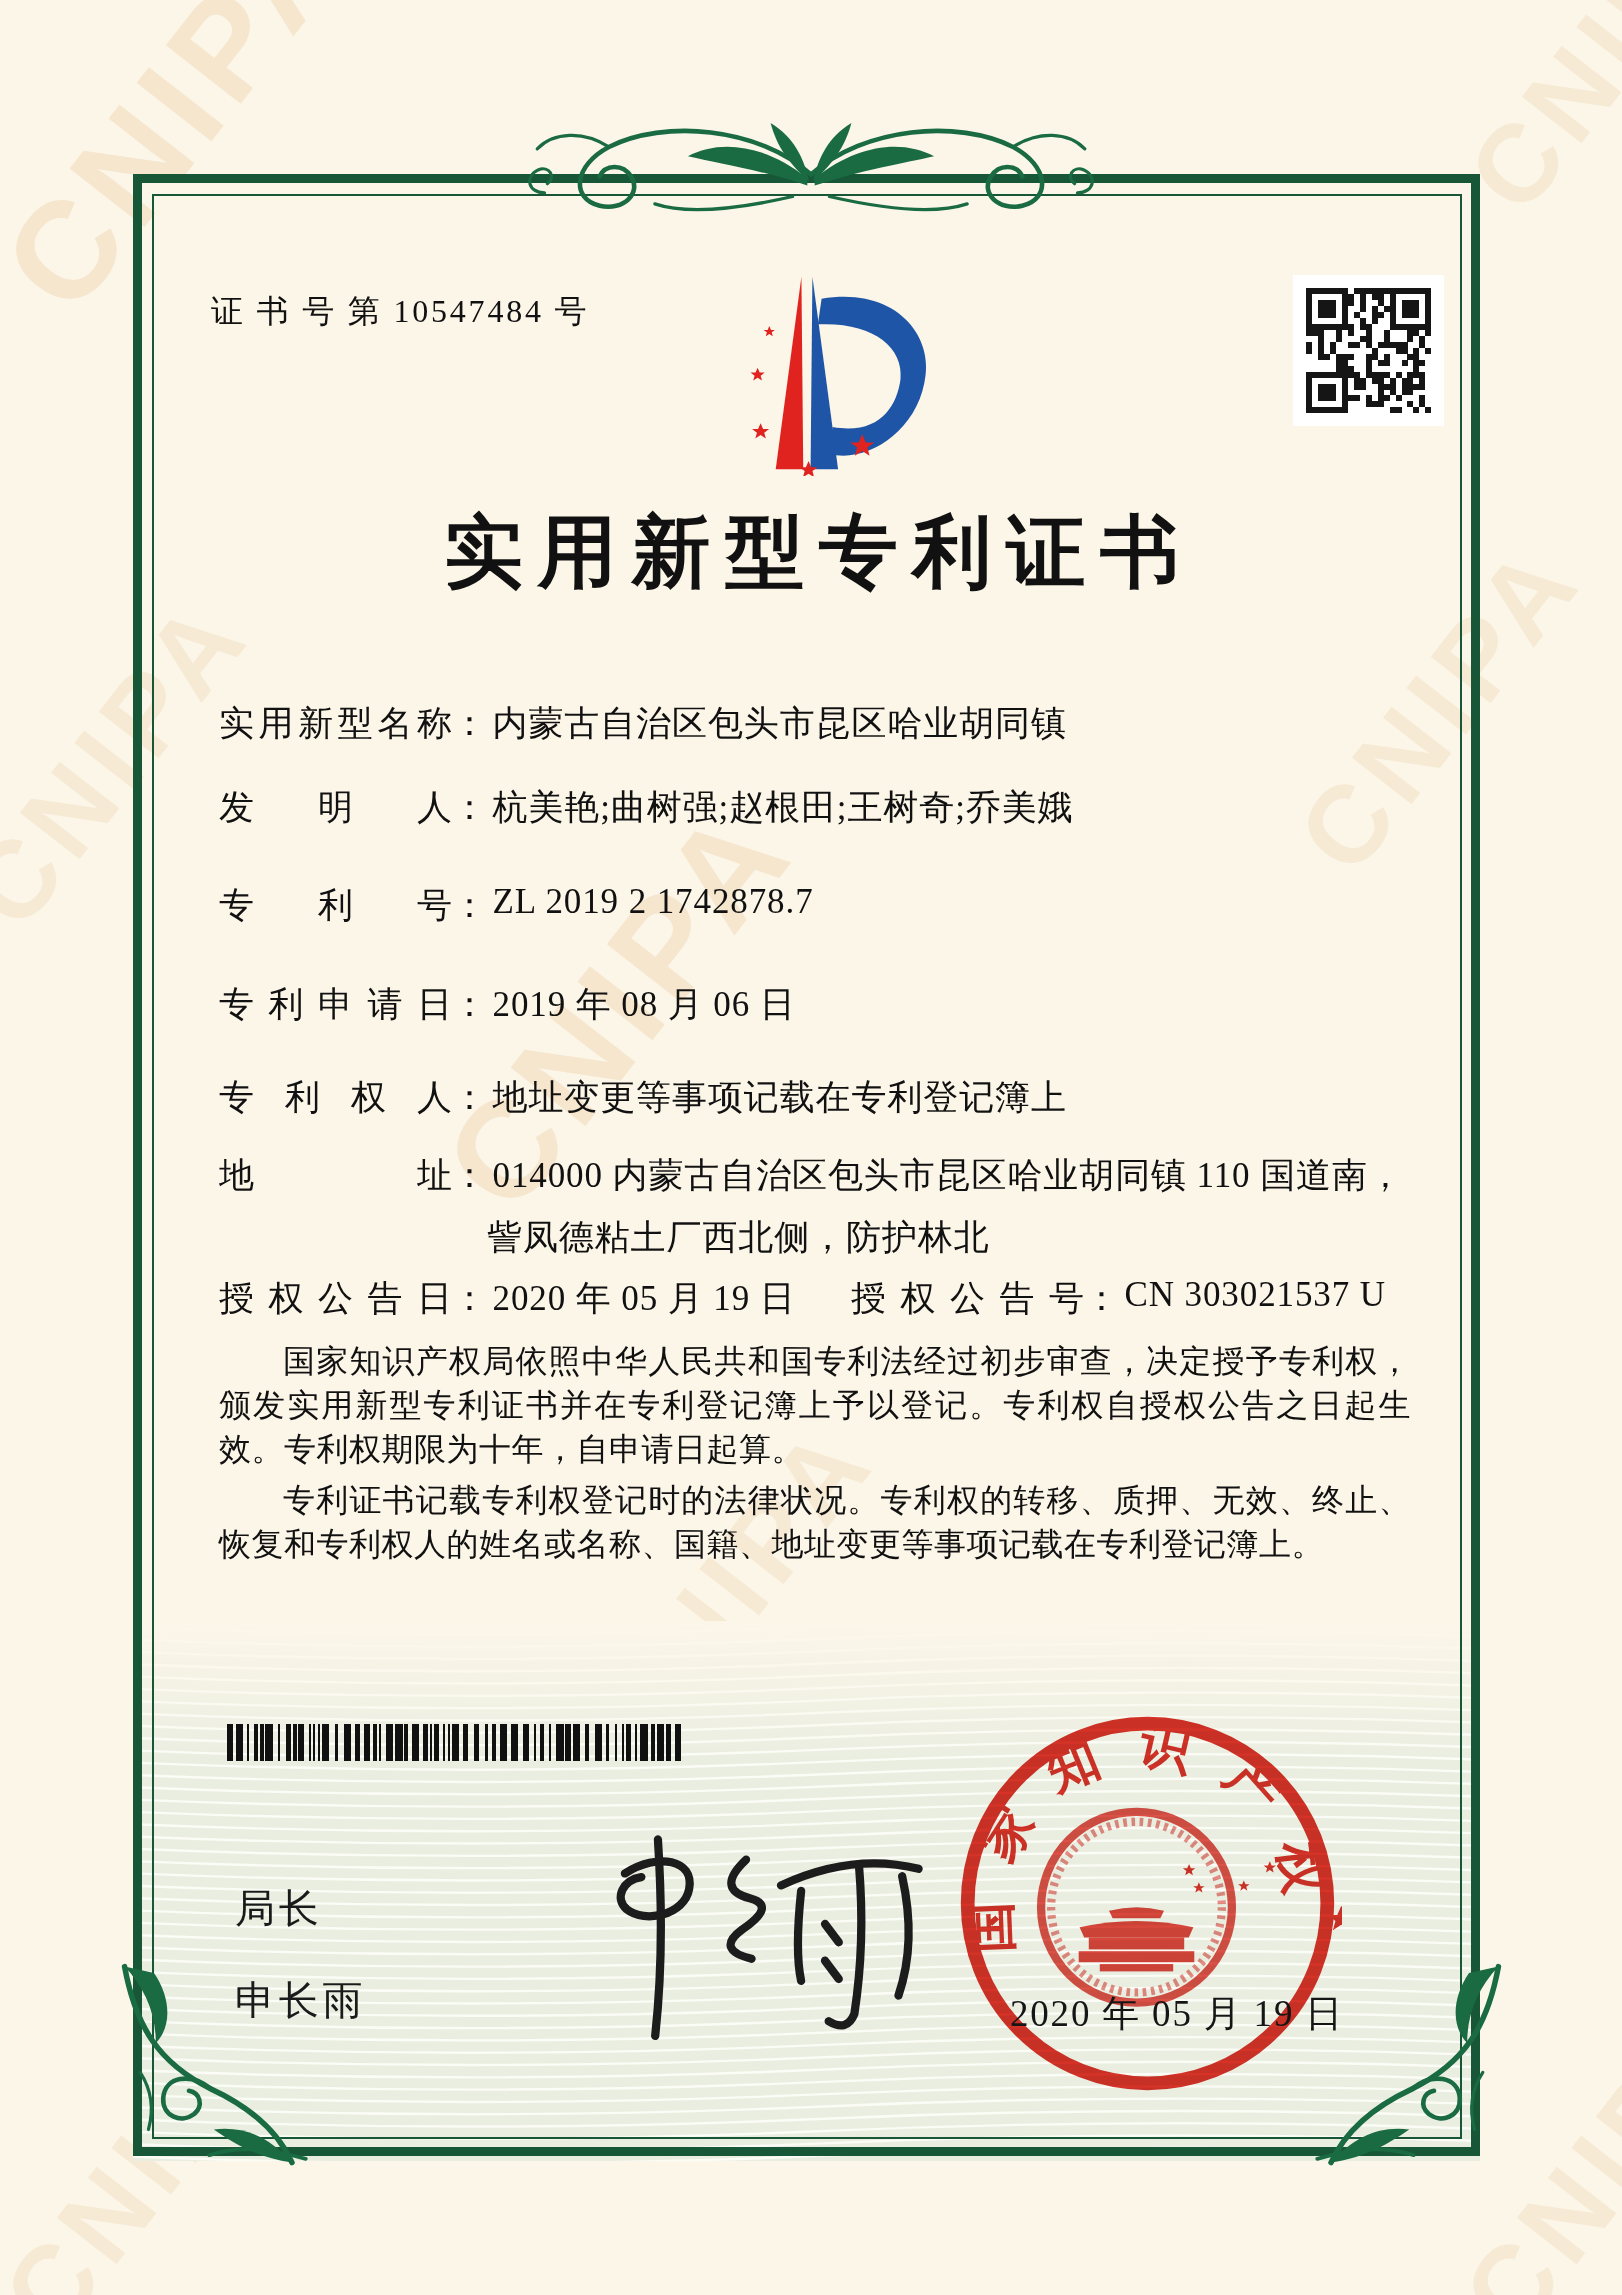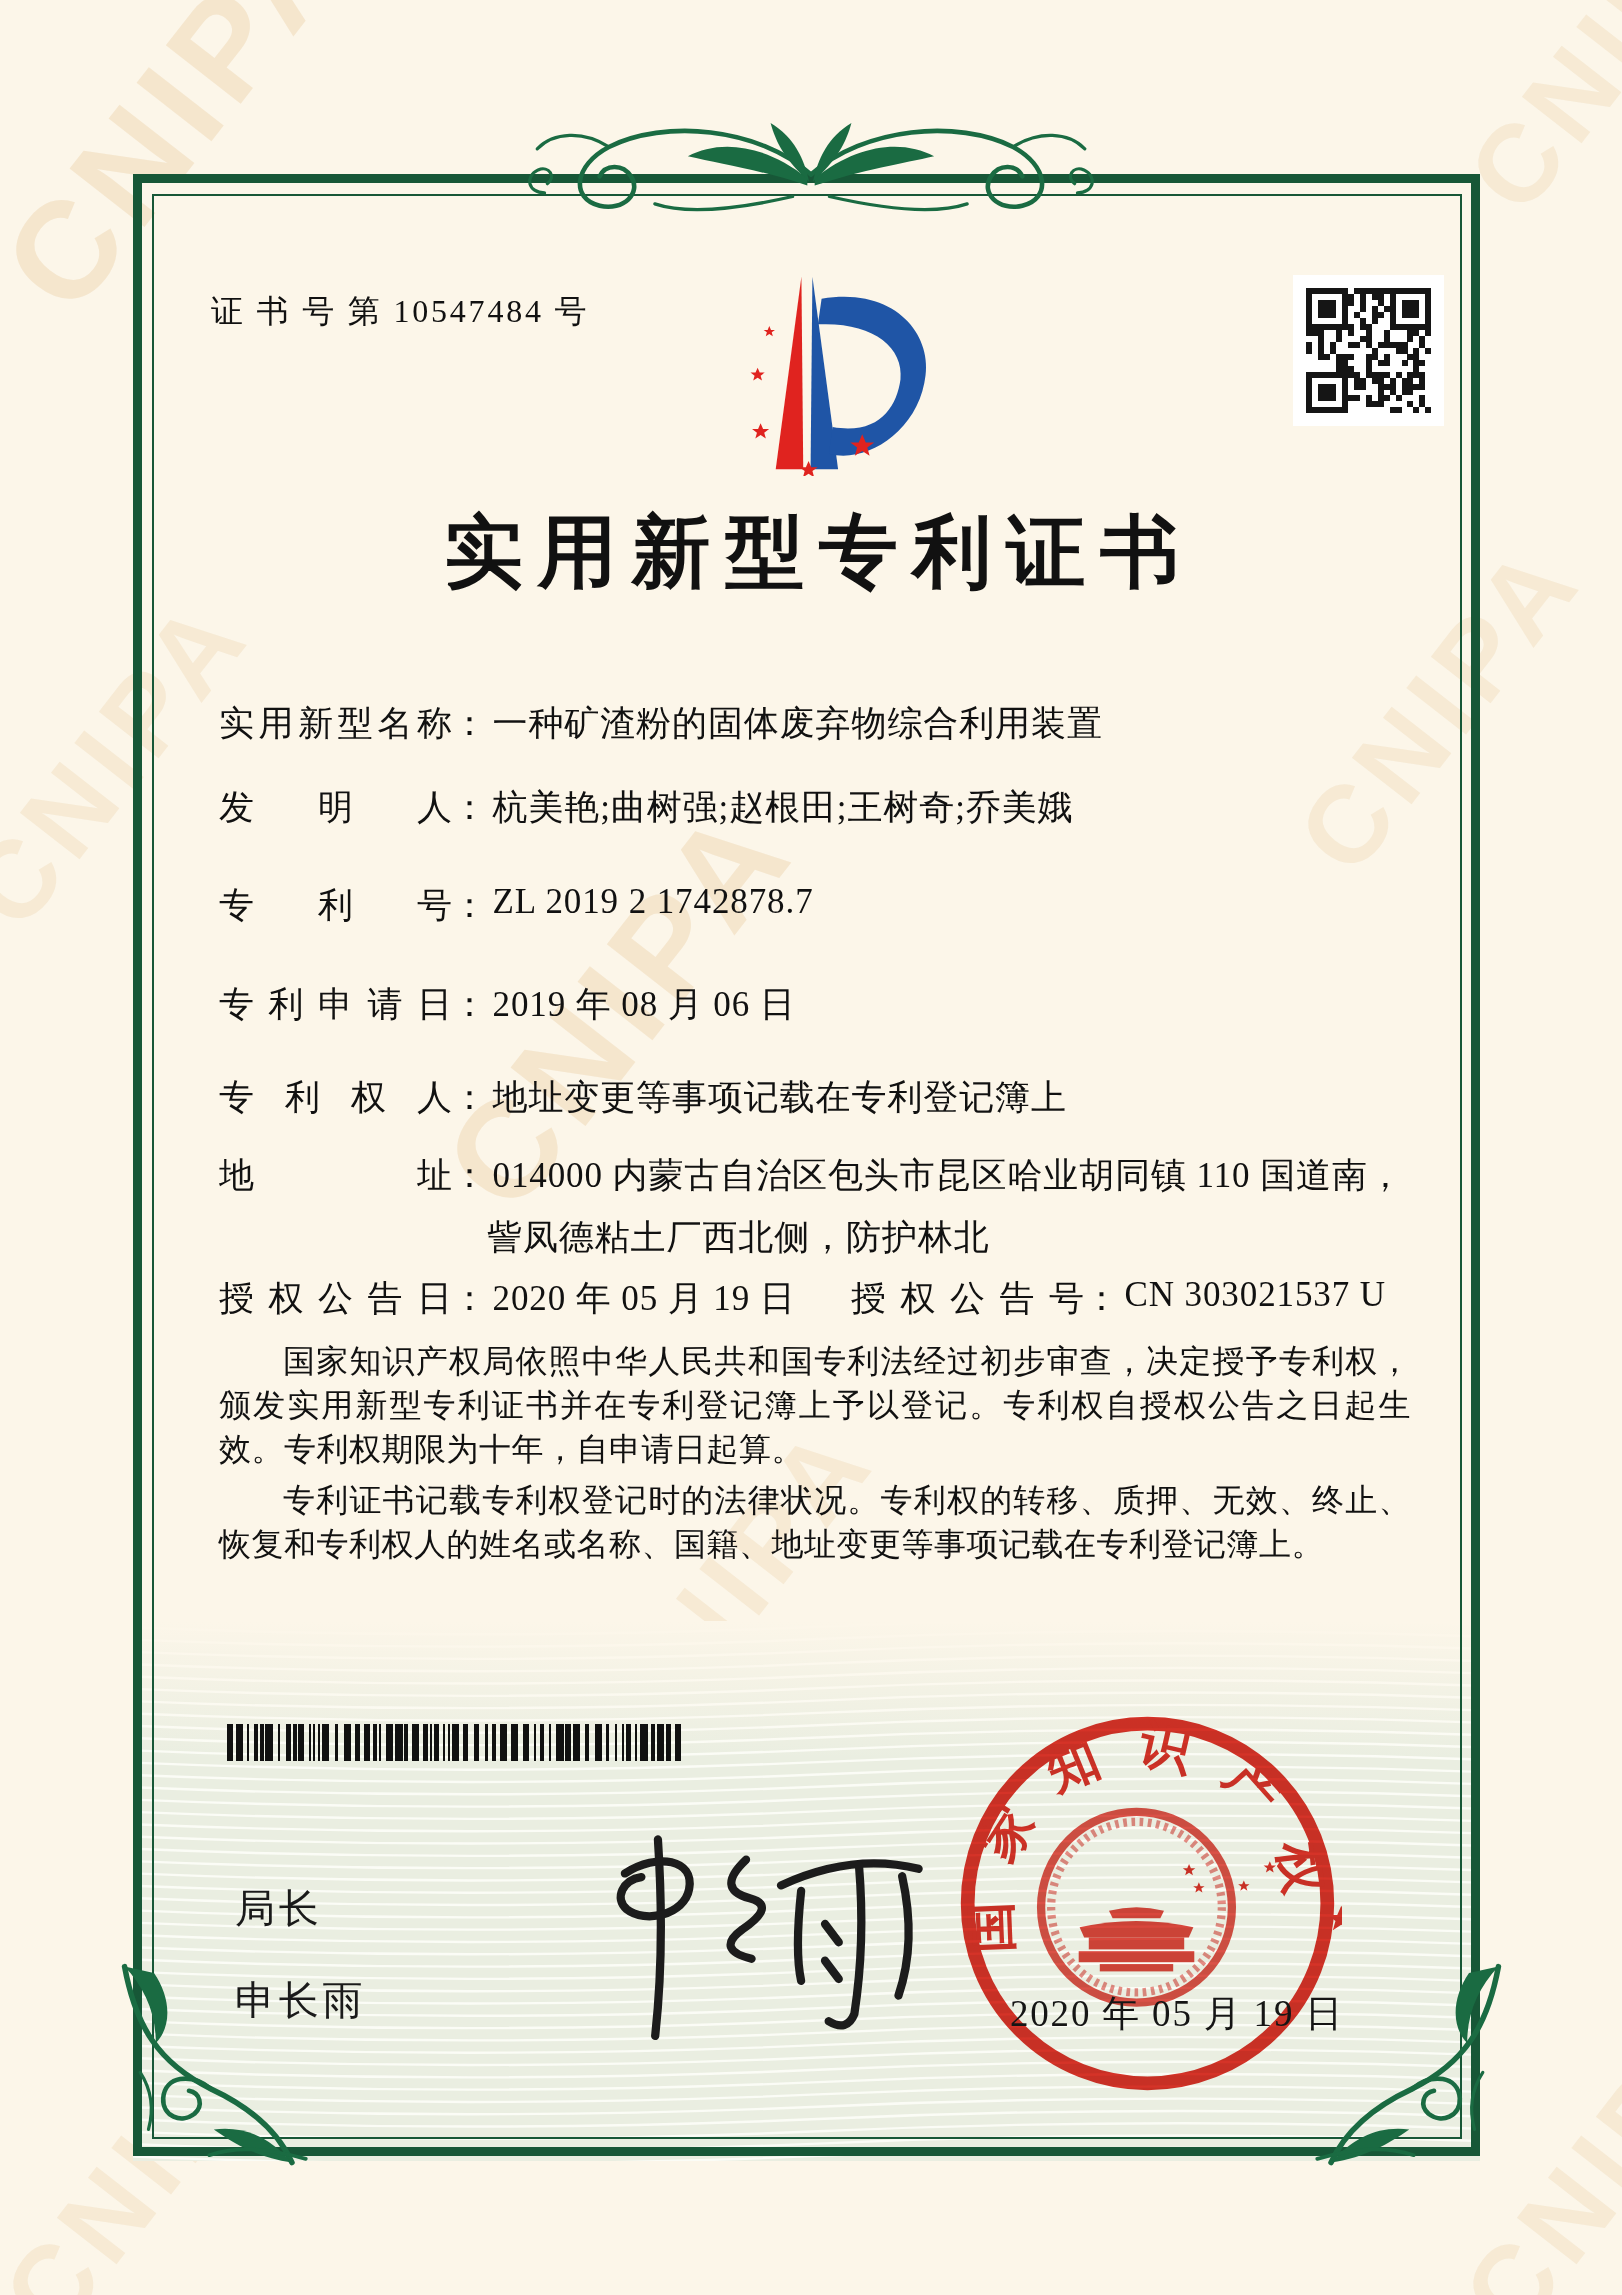--- a/index.html
+++ b/index.html
@@ -393,21 +393,21 @@
   <div class="title">实用新型专利证书</div>
 
   <div class="frow" style="top:700px;">
     <span class="jlabel">
         <span>实</span>
         <span>用</span>
         <span>新</span>
         <span>型</span>
         <span>名</span>
         <span>称</span>
-      </span><span class="fcolon">：</span><span class="fvalue">一种矿渣粉的固体废弃物综合利用装置</span>
+      </span><span class="fcolon">：</span><span class="fvalue">内蒙古自治区包头市昆区哈业胡同镇</span>
   </div>
   <div class="frow" style="top:784px;">
     <span class="jlabel">
         <span>发</span>
         <span>明</span>
         <span>人</span>
       </span><span class="fcolon">：</span><span class="fvalue">杭美艳;曲树强;赵根田;王树奇;乔美娥</span>
   </div>
   <div class="frow" style="top:882px;">
     <span class="jlabel">

